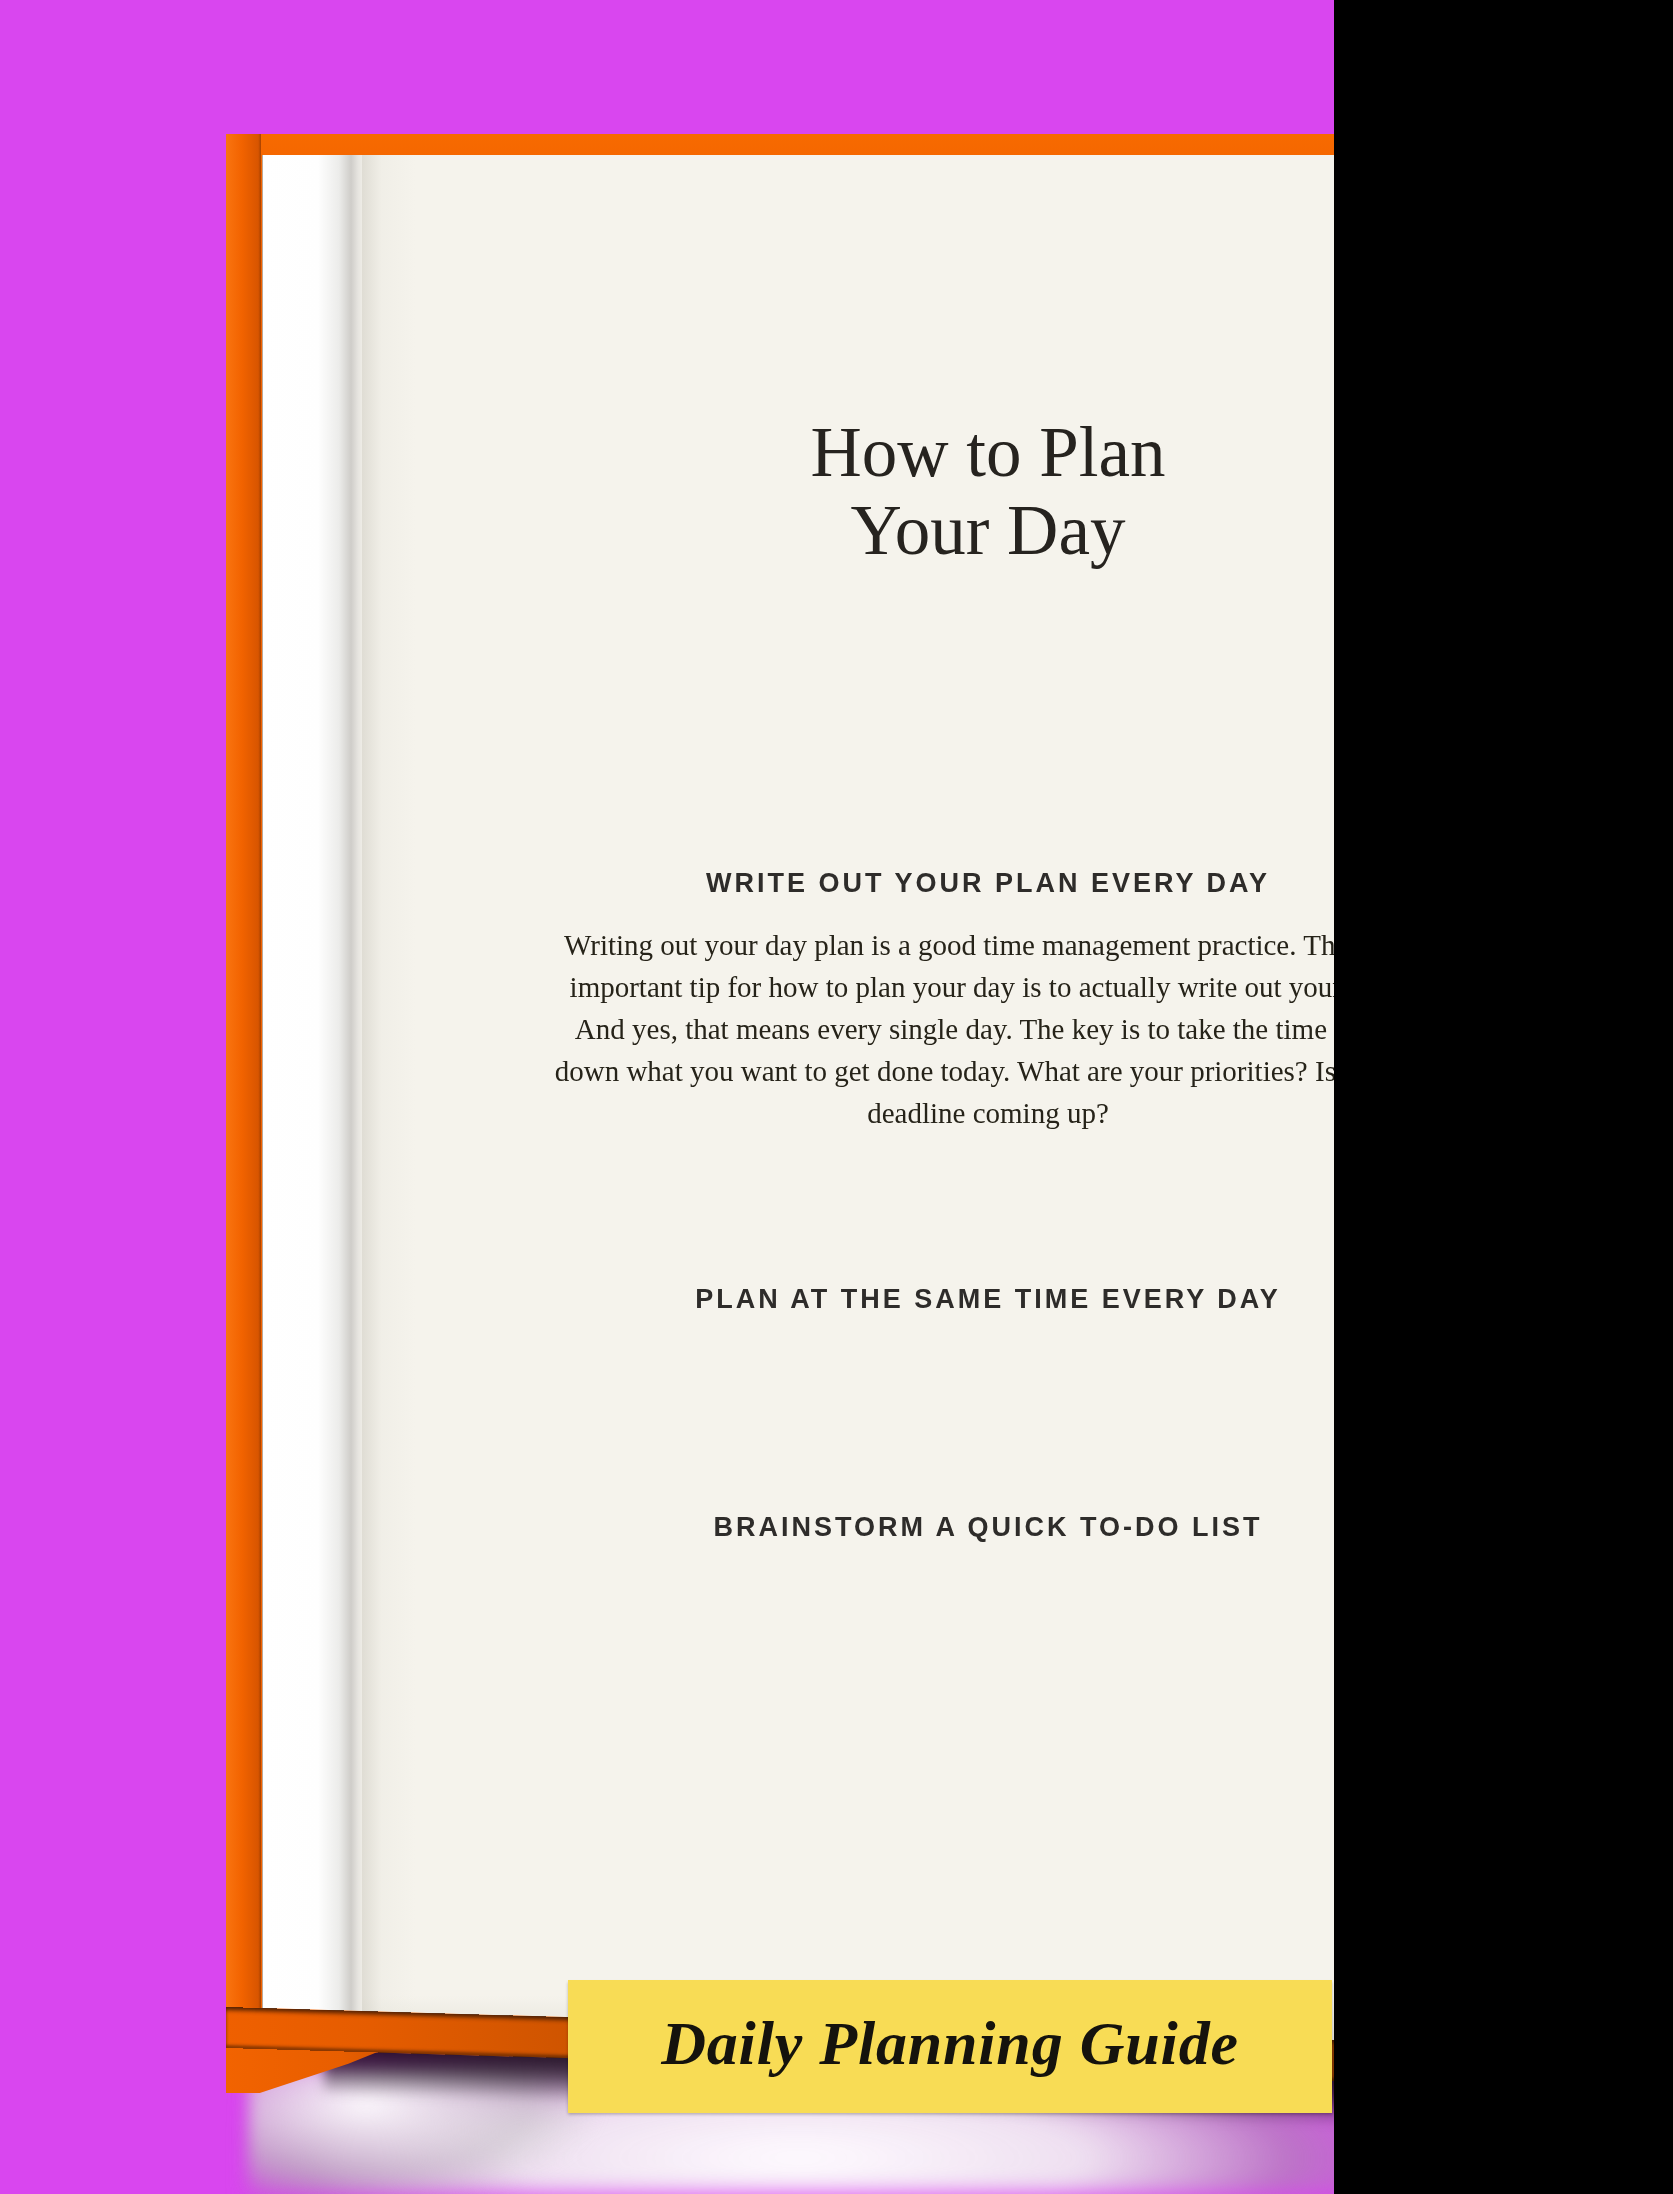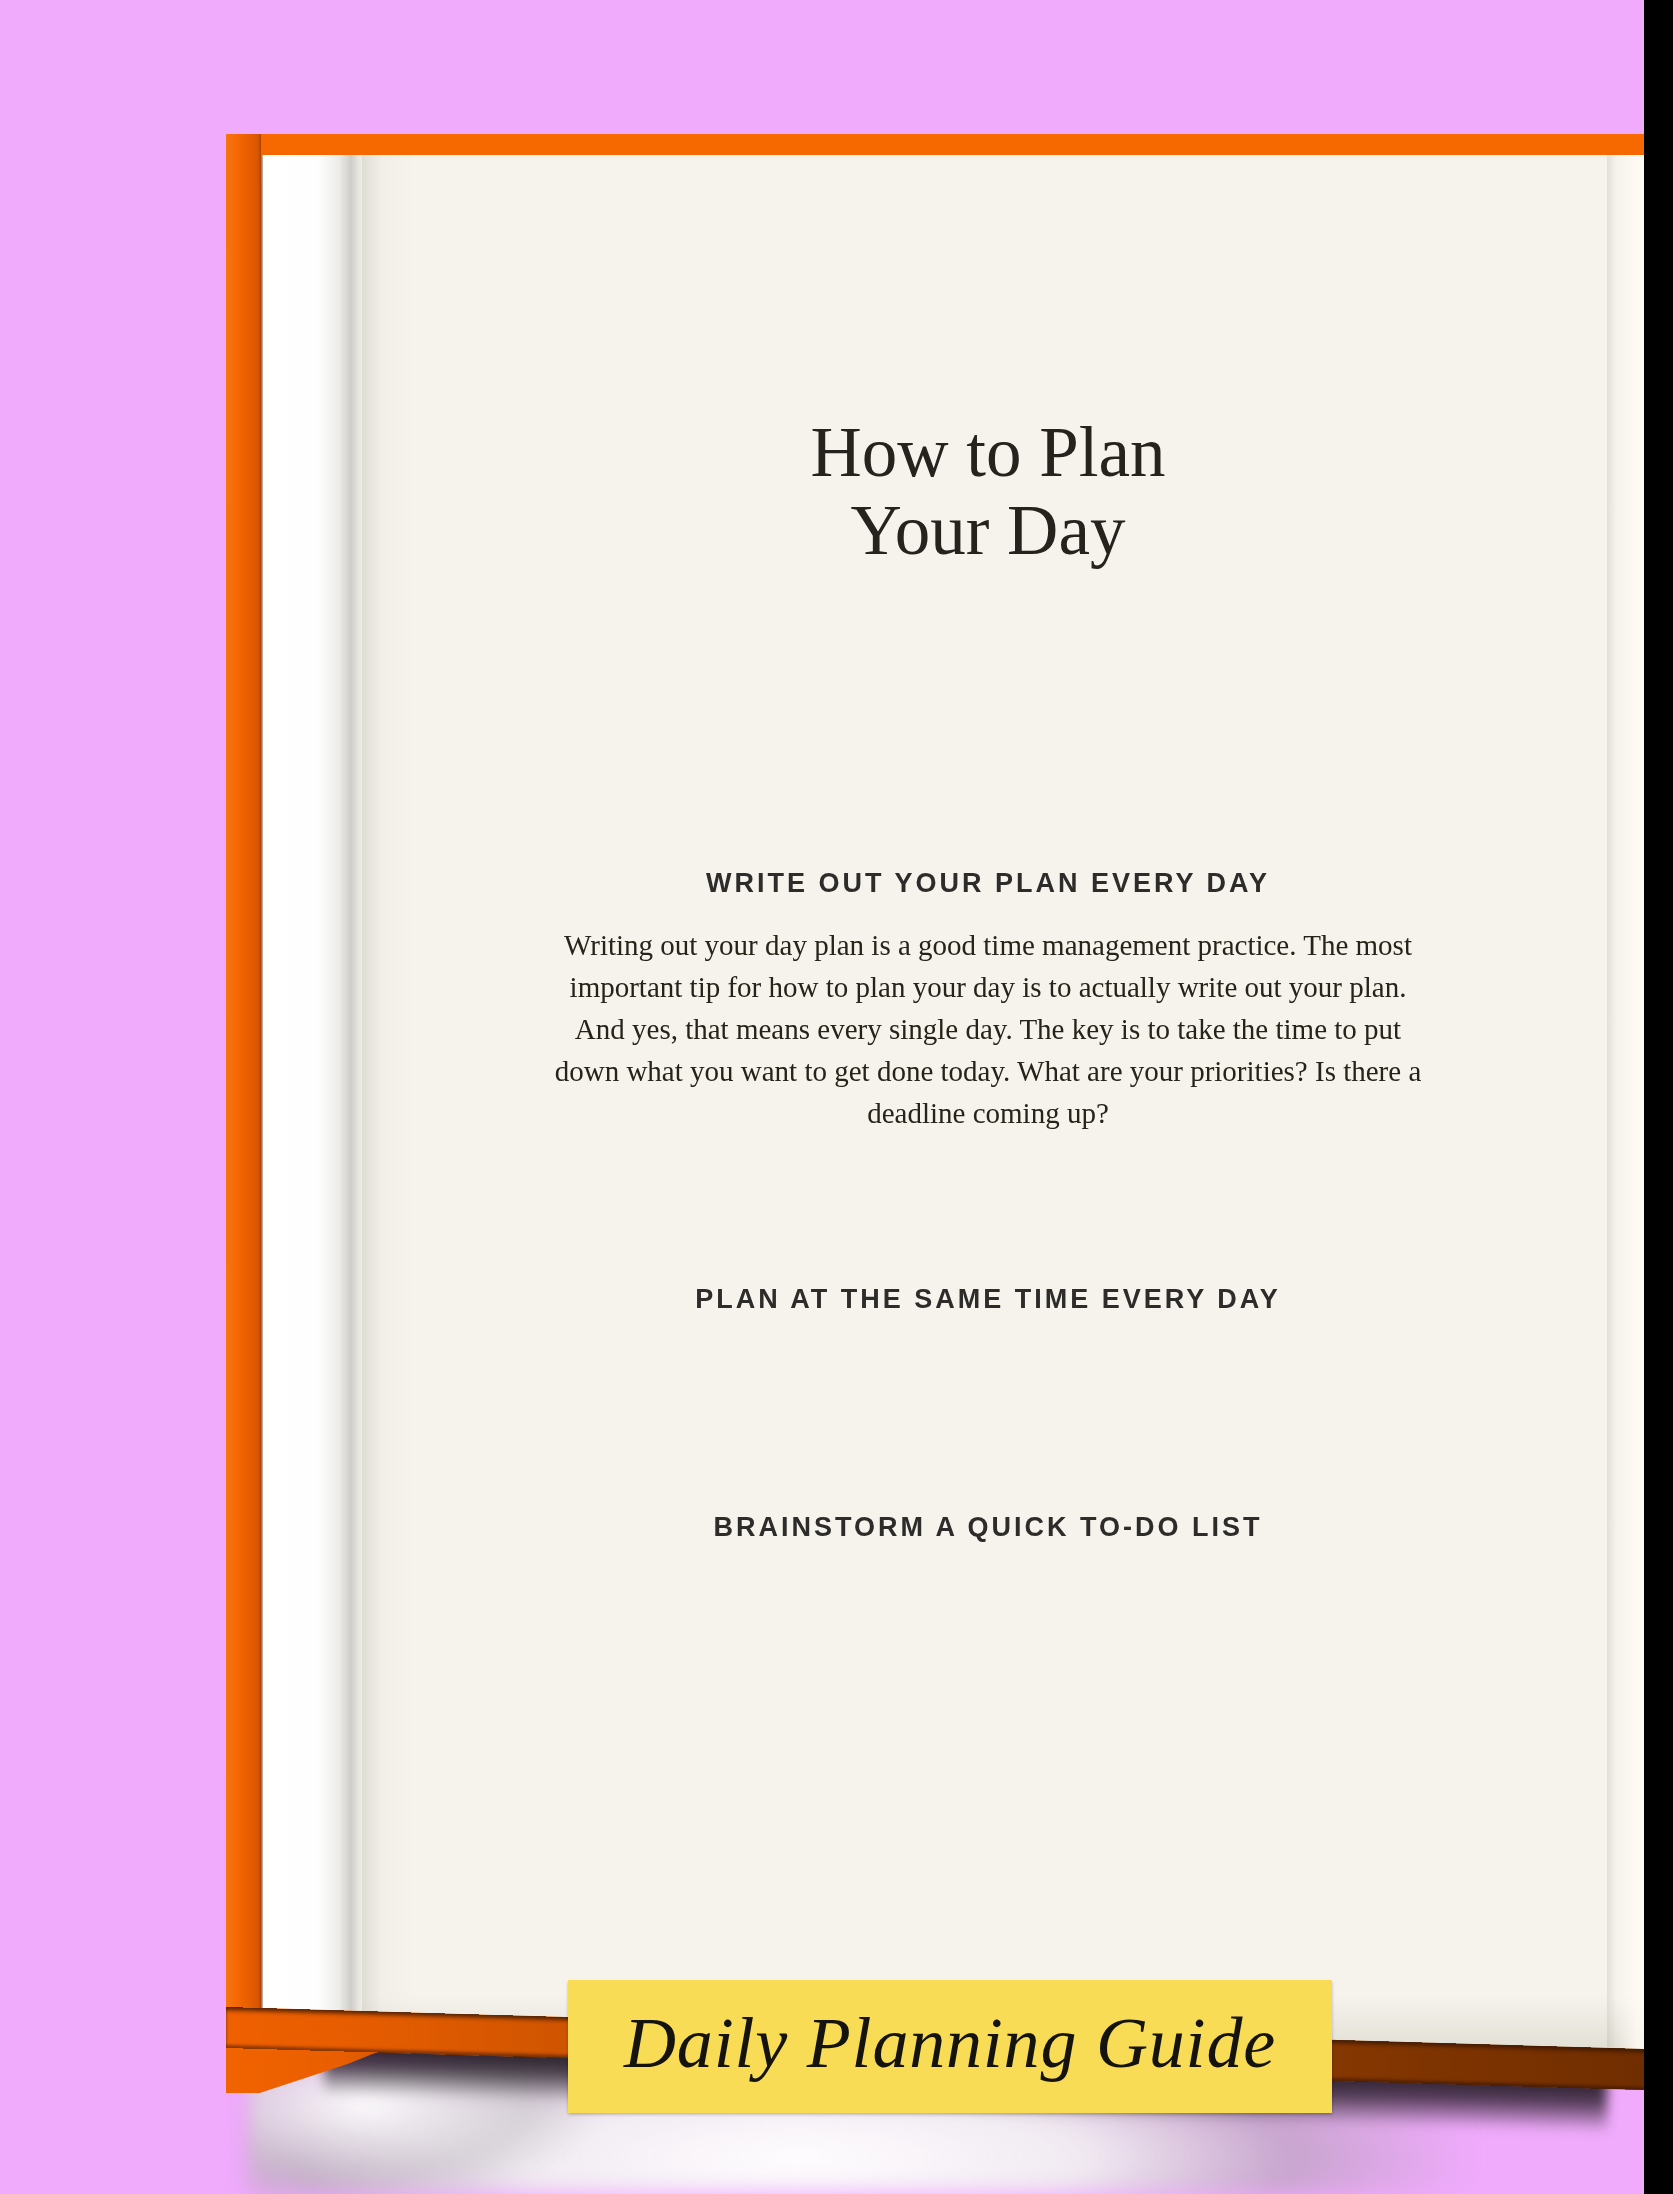--- a/index.html
+++ b/index.html
@@ -1,17 +1,17 @@
 <!DOCTYPE html>
 <html style="font-size:12px"><head>
 <meta charset="utf-8">
 <style>
   html,body{margin:0;padding:0;background:#000;}
   .stage{
-    position:relative;width:1644px;height:2194px;overflow:hidden;background:#f0abfc;
+    position:relative;width:1334px;height:2194px;overflow:hidden;background:#d946ef;
     font-family:"Liberation Serif",serif;
   }
   
   .shadow-main{
     position:absolute;left:249px;top:2030px;width:1373px;height:164px;
     background:radial-gradient(ellipse 62% 115% at 40% 78%,
       rgba(255,255,255,0.98) 0%,rgba(240,240,240,0.9) 34%,
       rgba(160,160,160,0.5) 58%,rgba(0,0,0,0) 80%);
     filter:blur(10.6px);
   }
@@ -82,22 +82,22 @@
   .h1{top:868px;} .p1{top:924px;}
   .h2{top:1284px;} .p2{top:1304px;}
   .h3{top:1512px;} .p3{top:1598px;}
   
   .banner{
     position:absolute;left:568px;top:1980px;width:764px;height:133px;
     background:#f8dc55;display:flex;align-items:center;justify-content:center;
     box-shadow:0 1.5px 3px rgba(0,0,0,0.25);
   }
   .banner-label{
-    font-family:"Liberation Serif",serif;font-style:italic;font-weight:400;
-    font-size:72px;color:#15130d;letter-spacing:0.8px;white-space:nowrap;
+    font-family:"Liberation Serif",serif;font-style:italic;font-weight:700;
+    font-size:62px;color:#15130d;letter-spacing:0.8px;white-space:nowrap;
     transform:translateY(-3px);
   }
 </style>
 </head>
 <body>
 
 <div class="stage">
 
   <div class="shadow-main"></div>
   <div class="shadow-left"></div>

